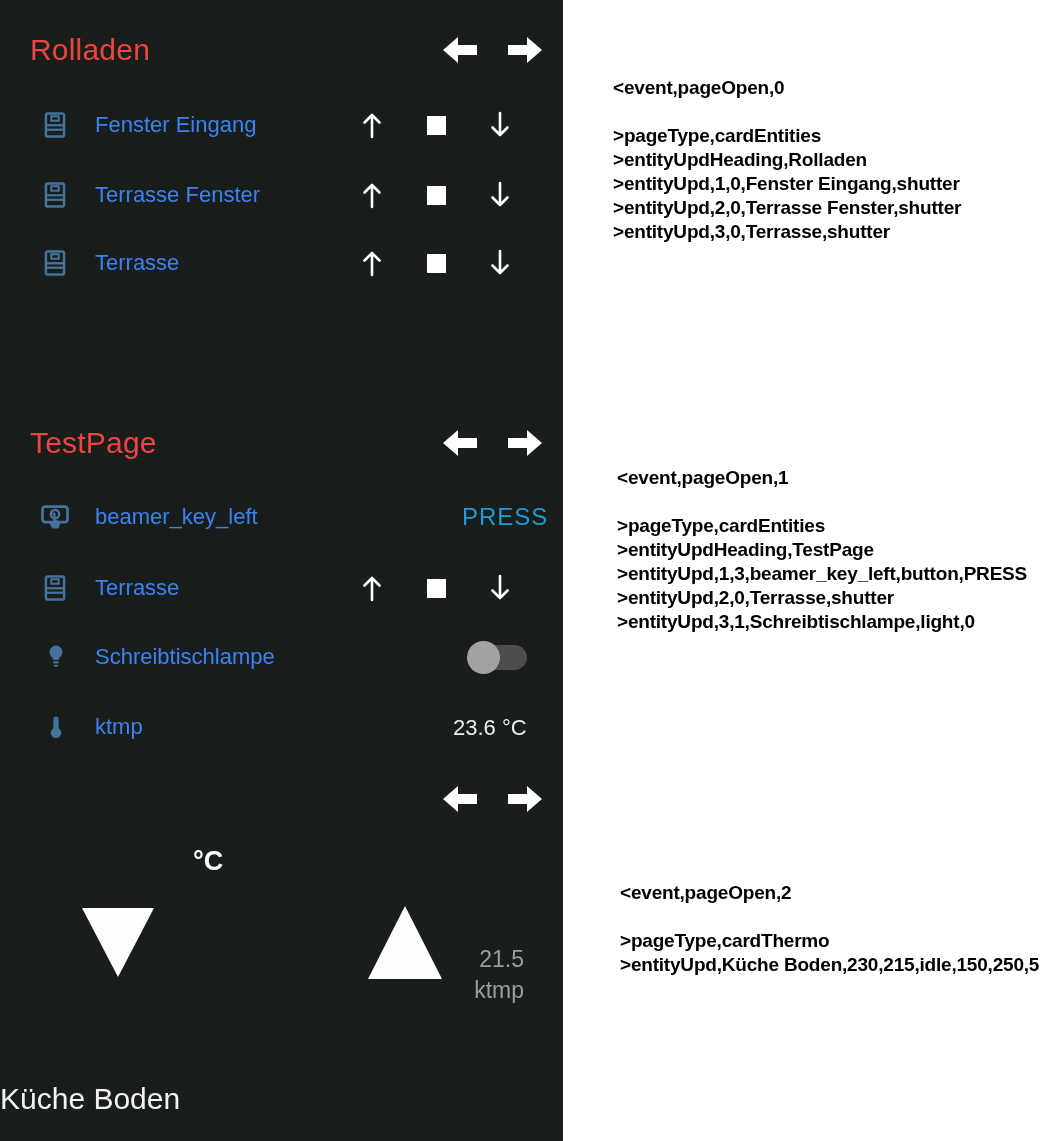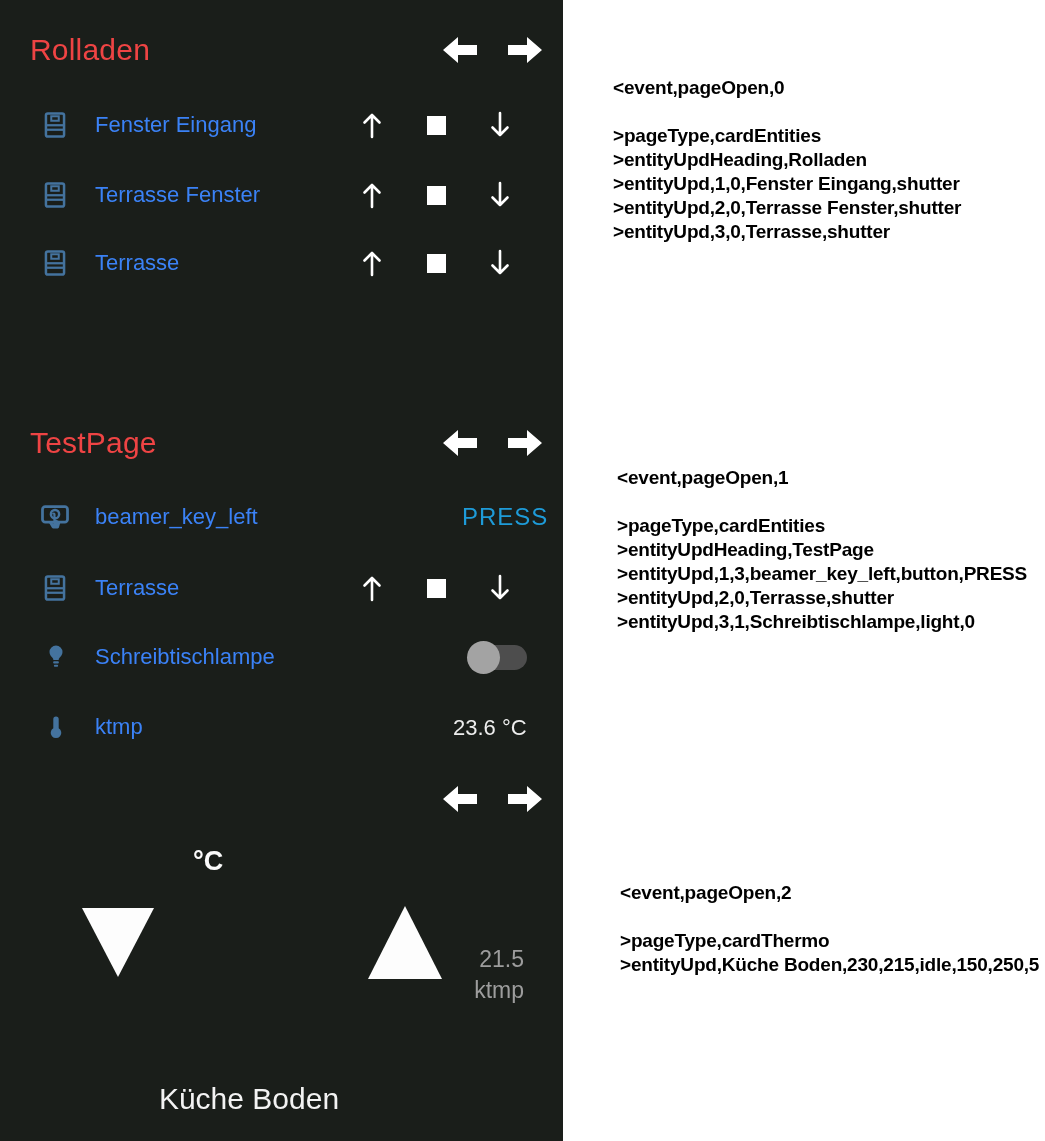--- a/index.html
+++ b/index.html
@@ -15,21 +15,21 @@
   button{background:none;border:0;padding:0;cursor:pointer;display:block}
   .stop-sq{width:19px;height:19px;background:#ffffff}
   .press{font-size:24px;font-weight:500;color:#1e9bd8;letter-spacing:1px;white-space:nowrap}
   .value{font-size:22px;color:#ededed;white-space:nowrap}
   .toggle{width:57px;height:25px;border-radius:13px;background:#4d4d4d;position:absolute}
   .knob{position:absolute;left:-3px;top:-4px;width:33px;height:33px;border-radius:50%;background:#a3a3a3}
   .temp-row{display:flex;align-items:flex-start}
   .big-temp{font-size:74px;font-weight:700;color:#fbfbfb;letter-spacing:-2px;line-height:1;white-space:nowrap}
   .temp-unit{font-size:27px;font-weight:700;color:#fbfbfb;margin-left:7px;margin-top:0;line-height:1}
   .sub{font-size:23px;color:#9d9d9d;text-align:right;width:524px;left:0}
-  .thermo-title{font-size:30px;color:#f3f3f3;text-align:center;width:498px;left:0;white-space:nowrap}
+  .thermo-title{font-size:30px;color:#f3f3f3;width:498px;left:0;white-space:nowrap}
   
   .log{position:absolute;font-weight:700;font-size:19px;color:#000000;letter-spacing:-0.2px}
   .log-line{min-height:24px;line-height:24px;white-space:pre}
 </style>
 </head>
 <body>
 
 <div class="panel">
 
   <div class="abs card-title" style="left:30px;top:33px">Rolladen</div>

